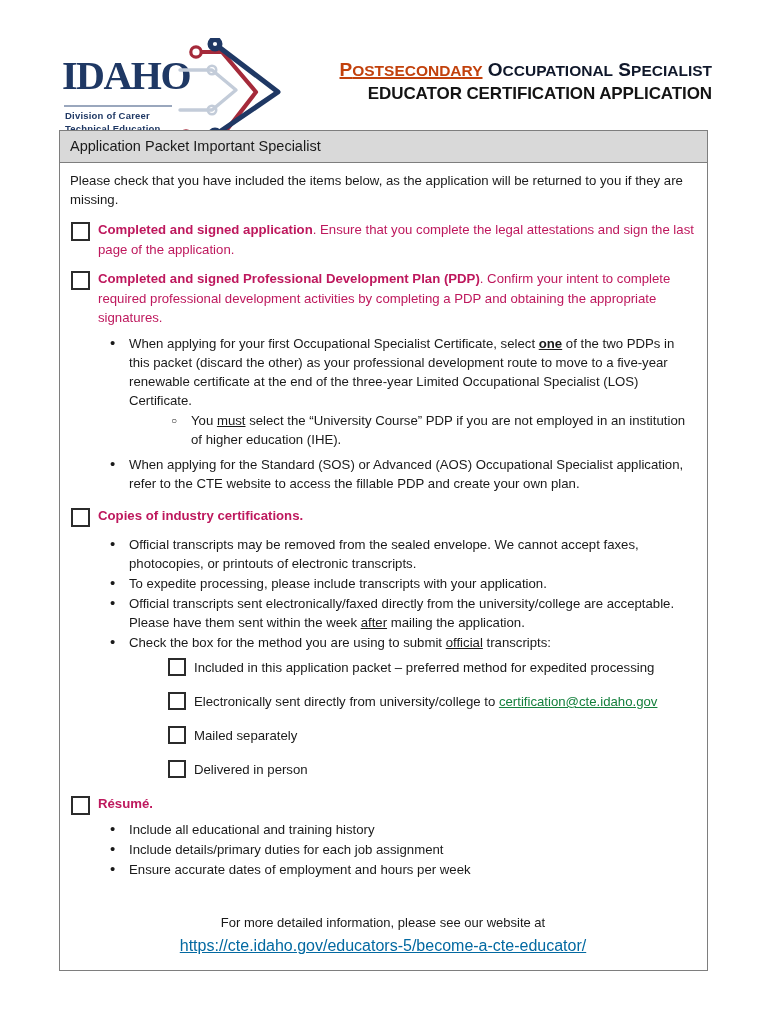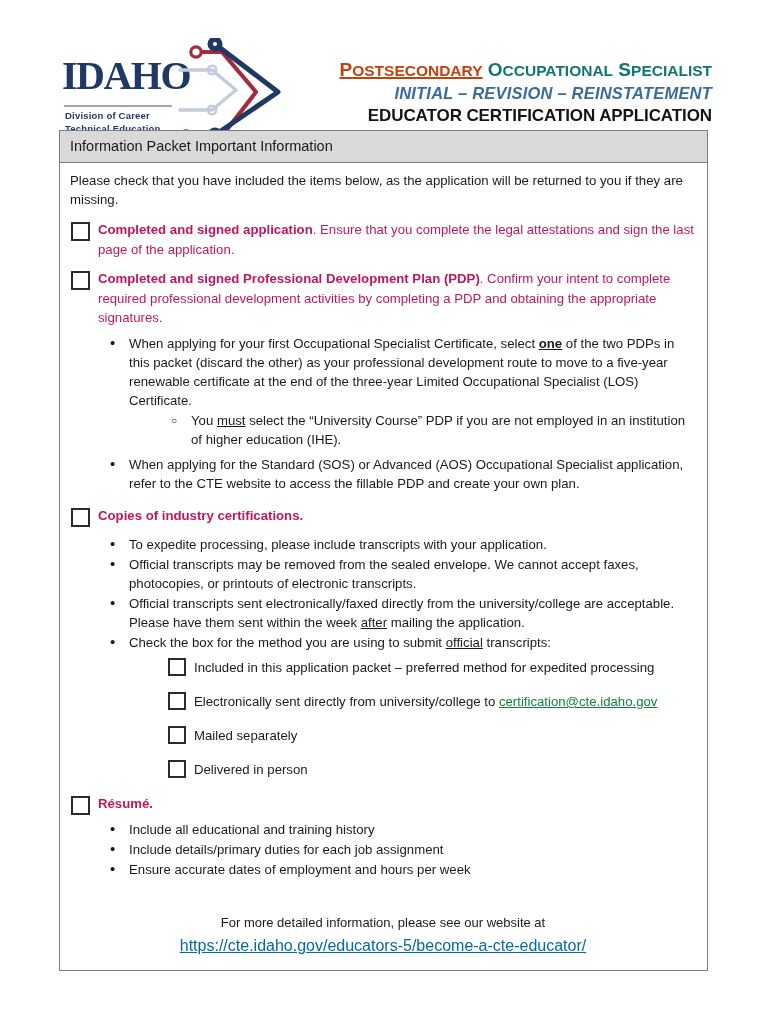--- a/index.html
+++ b/index.html
@@ -95,21 +95,21 @@
     white-space: nowrap;
   }
   .title-line1 .sc-first { font-size: 19px; }
   .title-line1 .sc-rest  { font-size: 15.5px; }
   .title-post {
     color: #c2410c;
     text-decoration: underline;
     text-decoration-thickness: 1.5px;
     text-underline-offset: 1px;
   }
-  .title-occ { color: #0f766e; }
+  .title-occ { color: #0f172a; }
   .title-line2 {
     font-family: "Liberation Sans", sans-serif;
     font-weight: bold;
     font-style: italic;
     font-size: 16.5px;
     line-height: 22px;
     color: #3a6b9e;
     letter-spacing: 0.2px;
     white-space: nowrap;
   }
@@ -316,28 +316,27 @@
         <circle cx="55" cy="97" r="6" fill="#1f3864" stroke="#1f3864" stroke-width="3"></circle>
         <circle cx="55" cy="6" r="2.1" fill="#ffffff"></circle>
         <circle cx="55" cy="97" r="2.1" fill="#ffffff"></circle>
       </svg>
     </div>
 
     <div class="title-block">
       <div class="title-line1">
         <span class="title-post"><span class="sc-first">P</span><span class="sc-rest">OSTSECONDARY</span></span><span class="title-occ"> <span class="sc-first">O</span><span class="sc-rest">CCUPATIONAL</span> <span class="sc-first">S</span><span class="sc-rest">PECIALIST</span></span>
       </div>
-      <div class="title-line2">INITIAL – REVISION – REINSTATEMENT</div>
       <div class="title-line3">EDUCATOR CERTIFICATION APPLICATION</div>
     </div>
   </div>
 
   <div class="doc-table">
 
-    <div class="table-header">Information Packet Important Information</div>
+    <div class="table-header">Application Packet Important Specialist</div>
 
     <div class="table-body">
 
       <p class="intro">Please check that you have included the items below, as the application will be returned to you if they are missing.</p>
 
       <div class="cb-row">
         <span class="checkbox"></span>
         <span class="cb-text"><b>Completed and signed application</b><span>. Ensure that you complete the legal attestations and sign the last page of the application.</span></span>
       </div>
 
@@ -356,22 +355,22 @@
           <span>When applying for the Standard (SOS) or Advanced (AOS) Occupational Specialist application, refer to the CTE website to access the fillable PDP and create your own plan.</span>
         </li>
       </ul>
 
       <div class="cb-row" style="margin-top:13px;">
         <span class="checkbox"></span>
         <span class="cb-text"><b>Copies of industry certifications.</b></span>
       </div>
 
       <ul class="lvl1">
+        <li><span>Official transcripts may be removed from the sealed envelope. We cannot accept faxes, photocopies, or printouts of electronic transcripts.</span></li>
         <li><span>To expedite processing, please include transcripts with your application.</span></li>
-        <li><span>Official transcripts may be removed from the sealed envelope. We cannot accept faxes, photocopies, or printouts of electronic transcripts.</span></li>
         <li><span>Official transcripts sent electronically/faxed directly from the university/college are acceptable. Please have them sent within the week </span><u class="u">after</u><span> mailing the application.</span></li>
         <li><span>Check the box for the method you are using to submit </span><u class="u">official</u><span> transcripts:</span></li>
       </ul>
 
       <div class="method-list">
         <div class="method-row">
           <span class="checkbox"></span>
           <span>Included in this application packet – preferred method for expedited processing</span>
         </div>
         <div class="method-row">

